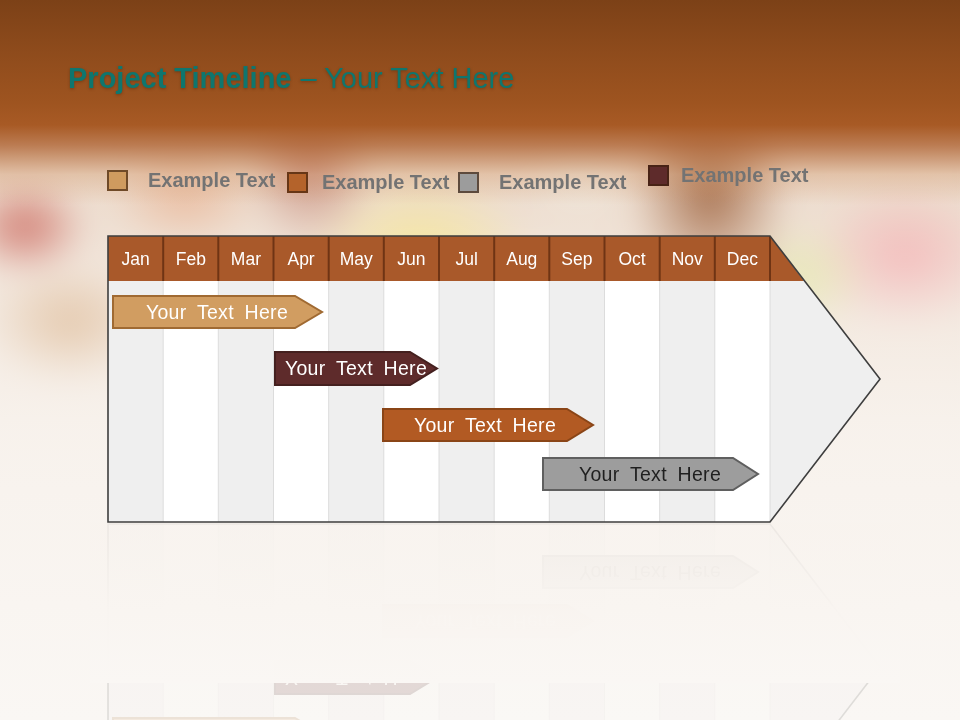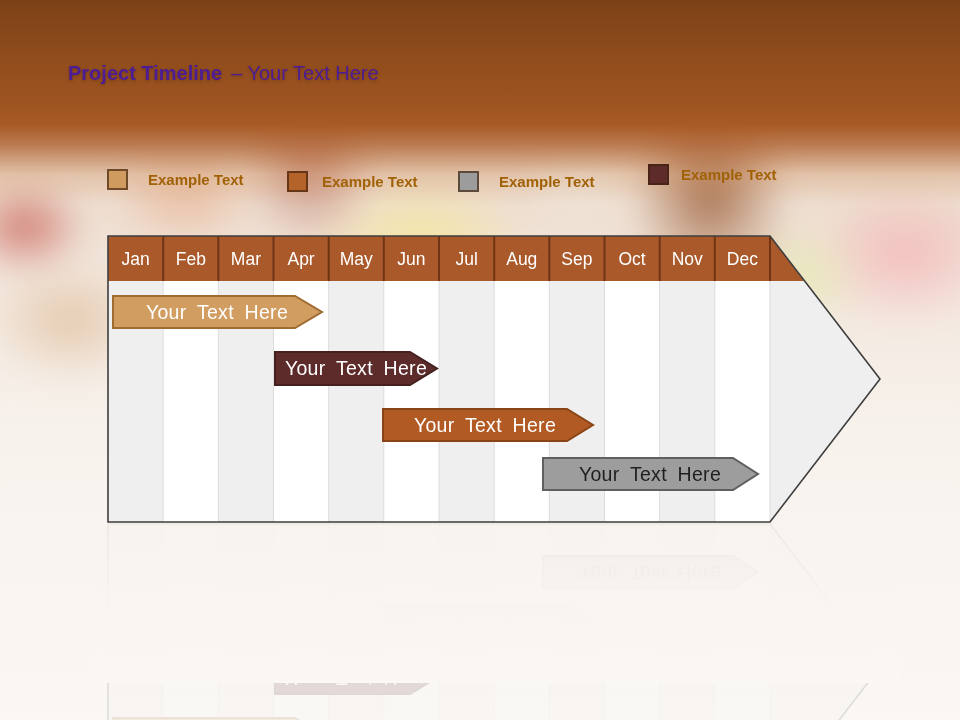--- a/index.html
+++ b/index.html
@@ -35,29 +35,29 @@
       #faf7f4 720px);
   }
   .bg-header{
     position:absolute;left:0;top:0;width:100%;height:205px;
     background:linear-gradient(to bottom,
       #7c4117 0%, #8e4b1c 25%, #9e5420 50%, #a85a25 61%,
       rgba(172,94,44,.75) 71%, rgba(205,140,90,.30) 85%, rgba(230,185,150,0) 100%);
   }
   
   .title{
-    position:absolute;left:68px;top:62px;color:#4c1d95;font-size:20px;
+    position:absolute;left:68px;top:62px;color:#0f766e;font-size:29px;
     text-shadow:0 1px 3px rgba(60,25,0,.35);white-space:nowrap;
   }
   .title .bold{font-weight:bold;margin-right:9px;}
   .title .light{font-weight:normal;}
   
   .legend-item{position:absolute;display:flex;align-items:center;}
   .legend-swatch{width:21px;height:21px;border:2px solid rgba(60,30,10,.65);box-sizing:border-box;flex:none;}
-  .legend-label{font-size:15px;font-weight:bold;color:#a16207;white-space:nowrap;}
+  .legend-label{font-size:20px;font-weight:bold;color:#737373;white-space:nowrap;}
   #leg0{left:107px;top:169px;} #leg0 .legend-label{margin-left:20px;}
   #leg1{left:287px;top:171px;} #leg1 .legend-label{margin-left:14px;}
   #leg2{left:458px;top:171px;} #leg2 .legend-label{margin-left:20px;}
   #leg3{left:648px;top:164px;} #leg3 .legend-label{margin-left:12px;}
   
   svg.chart-svg{position:absolute;left:0;top:0;}
   .month-label{fill:#ffffff;font-size:17.5px;}
   .bar-label{font-size:19.5px;word-spacing:5px;letter-spacing:.3px;}
 </style>
 </head>

